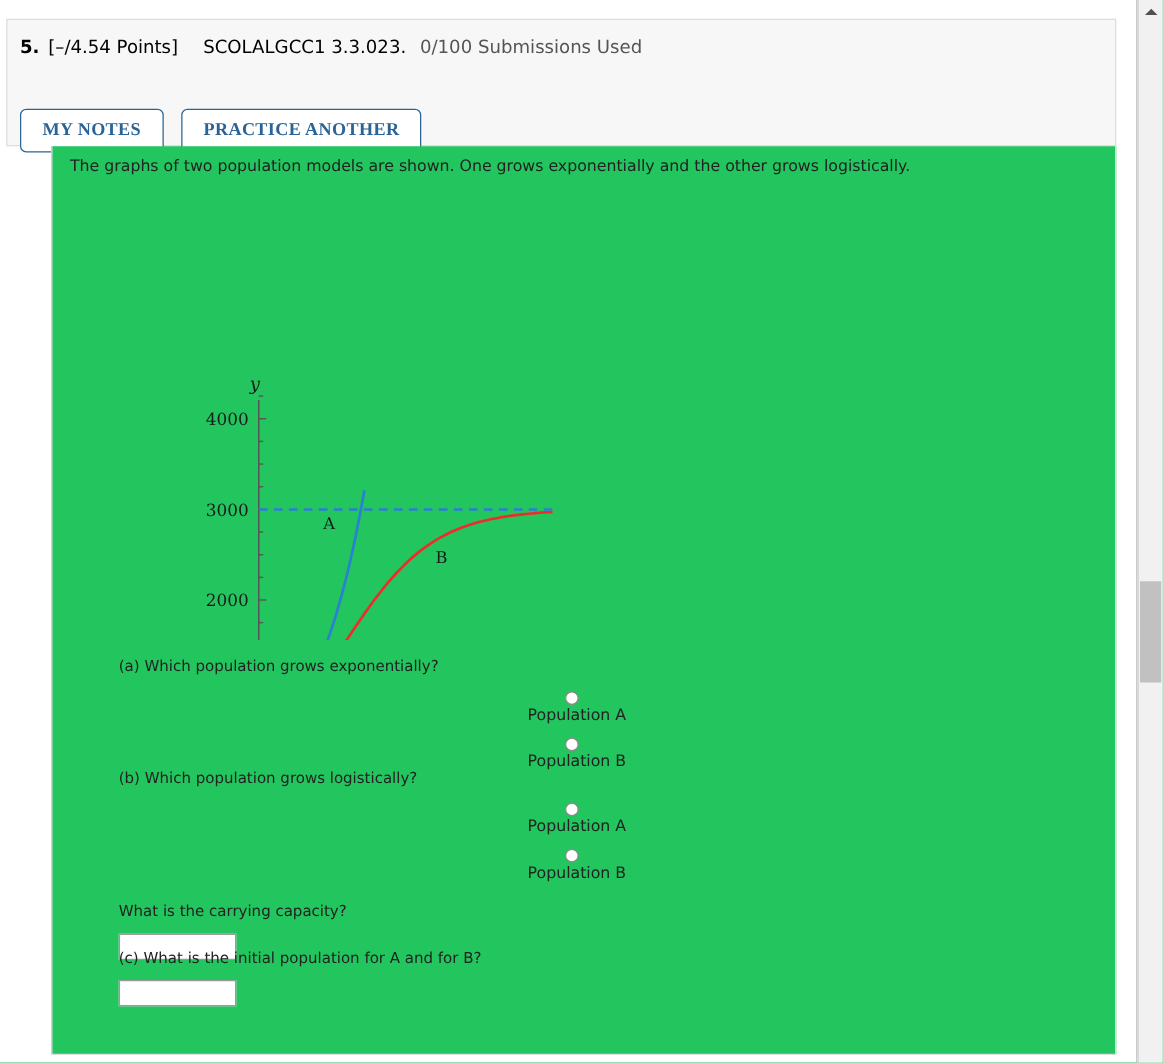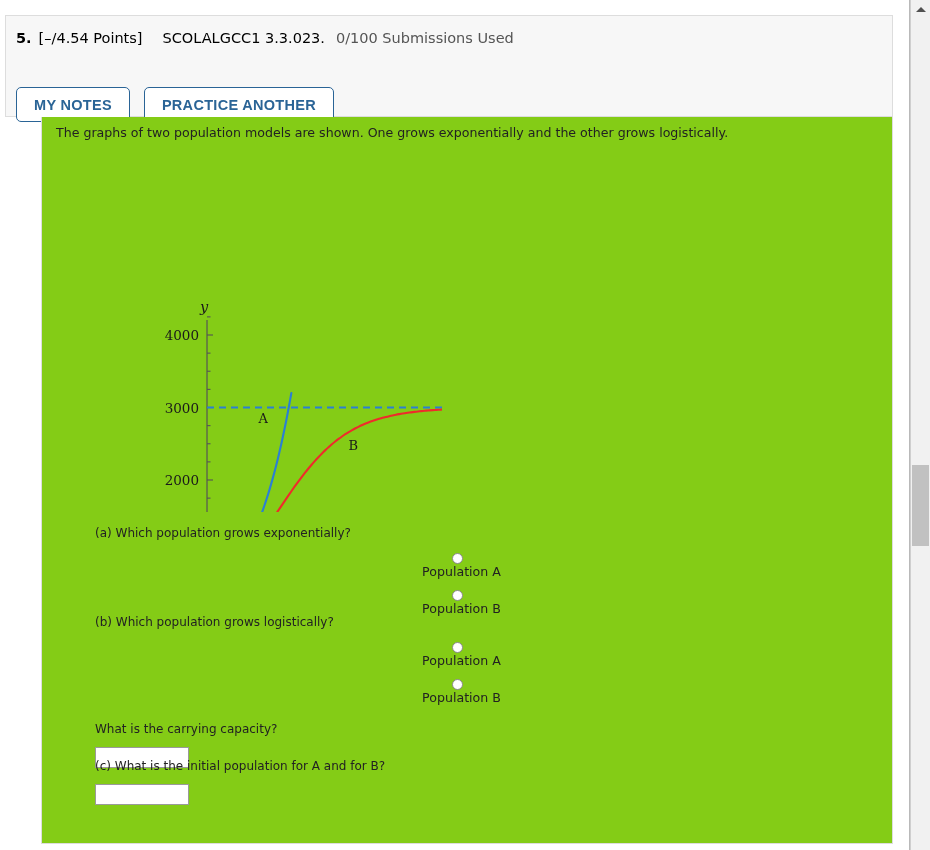--- a/index.html
+++ b/index.html
@@ -23,26 +23,26 @@
     display:inline-flex;align-items:center;justify-content:center;
     border:1.5px solid #2a6496;border-radius:5px;background:#ffffff;
     color:#2a6496;font-size:14.5px;font-weight:600;letter-spacing:.3px;
     box-sizing:border-box;cursor:pointer;white-space:nowrap;
   }
   .btn-details{height:35px;padding:0 19px;margin-left:17px;}
   .q-code{font-size:14.5px;font-weight:normal;color:#000;margin-left:20px;}
   .q-subs{font-size:14.5px;color:#555555;margin-left:11px;font-weight:normal;}
 
   .hdr-row2{position:absolute;left:10px;top:71px;display:flex;align-items:center;gap:14px;}
-  .btn-wide{height:35px;padding:0 17px;}
+  .btn-wide{height:35px;padding:0 17px;font-family:Liberation Serif, serif;}
 
   
   .content-panel{
     position:absolute;left:41px;top:117px;width:852px;height:727px;
-    background:#84cc16;border:1px solid #dddddd;border-top:none;box-sizing:border-box;
+    background:#22c55e;border:1px solid #dddddd;border-top:none;box-sizing:border-box;
   }
   .prompt{
     position:absolute;left:14px;top:7px;width:800px;
     font-size:12.6px;color:#222222;line-height:1.45;
   }
 
   
   .figure{position:absolute;left:0px;top:25px;width:400px;height:370px;}
   .figure svg{display:block;}
 

